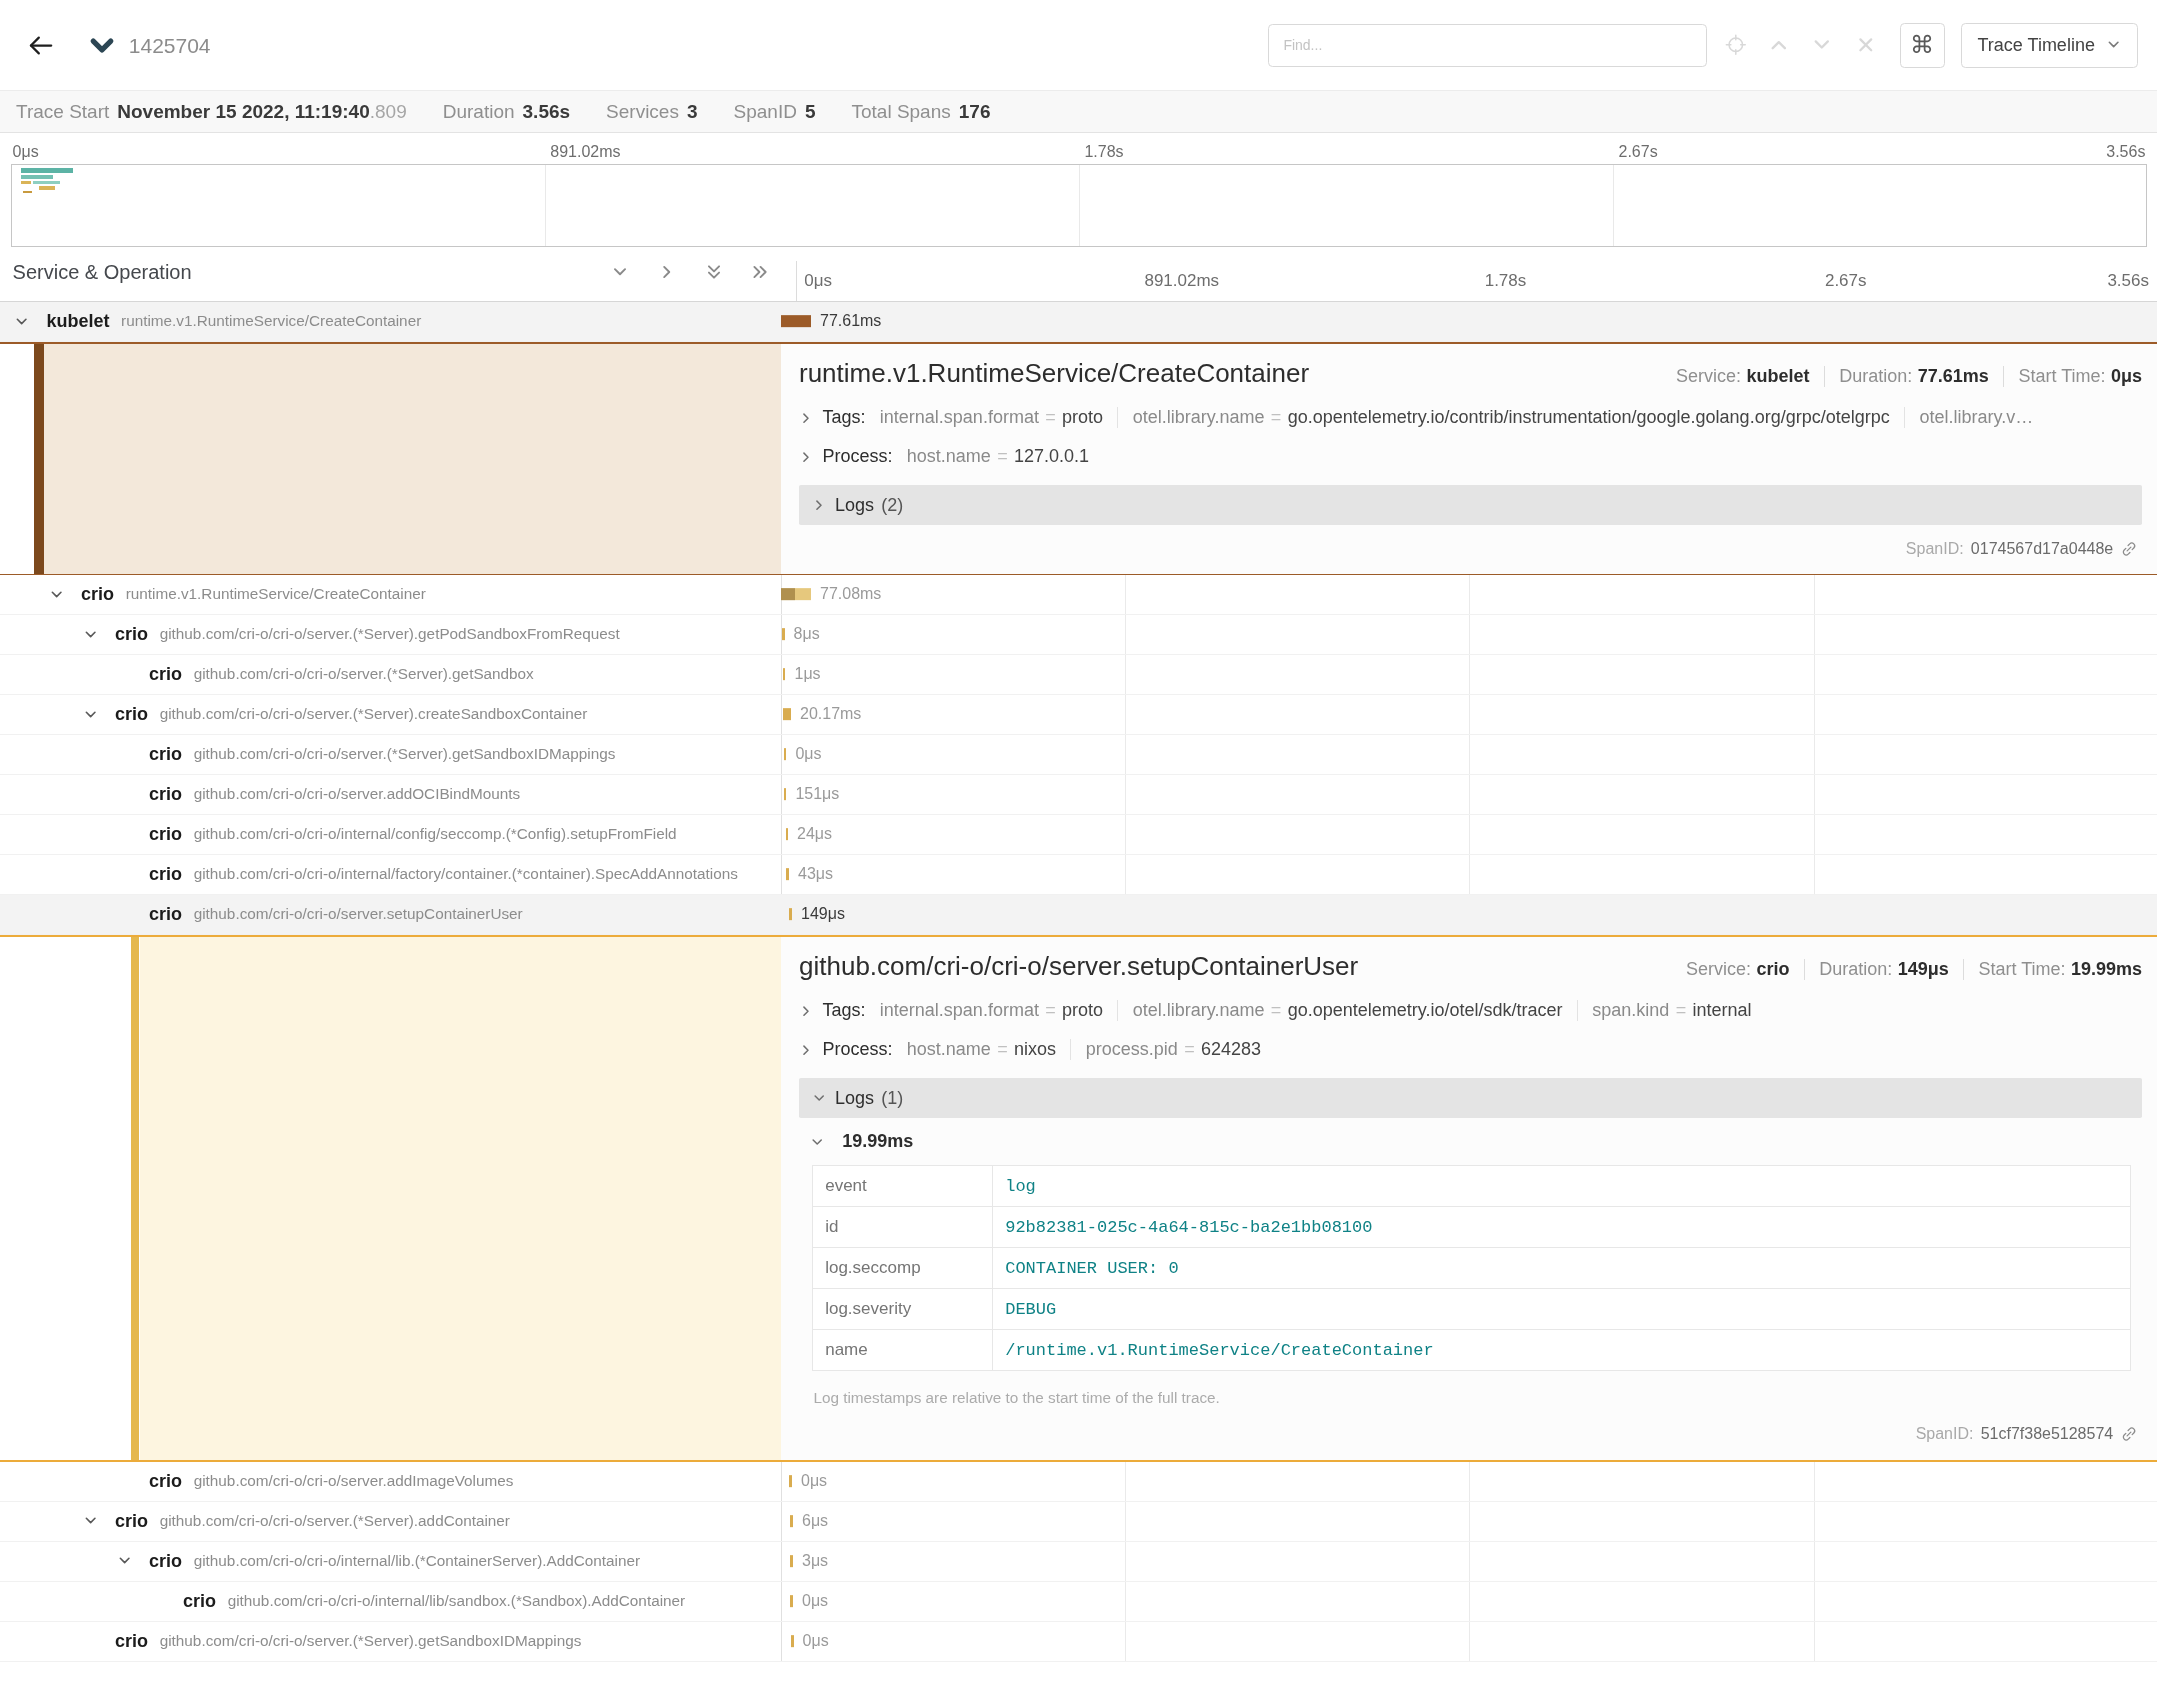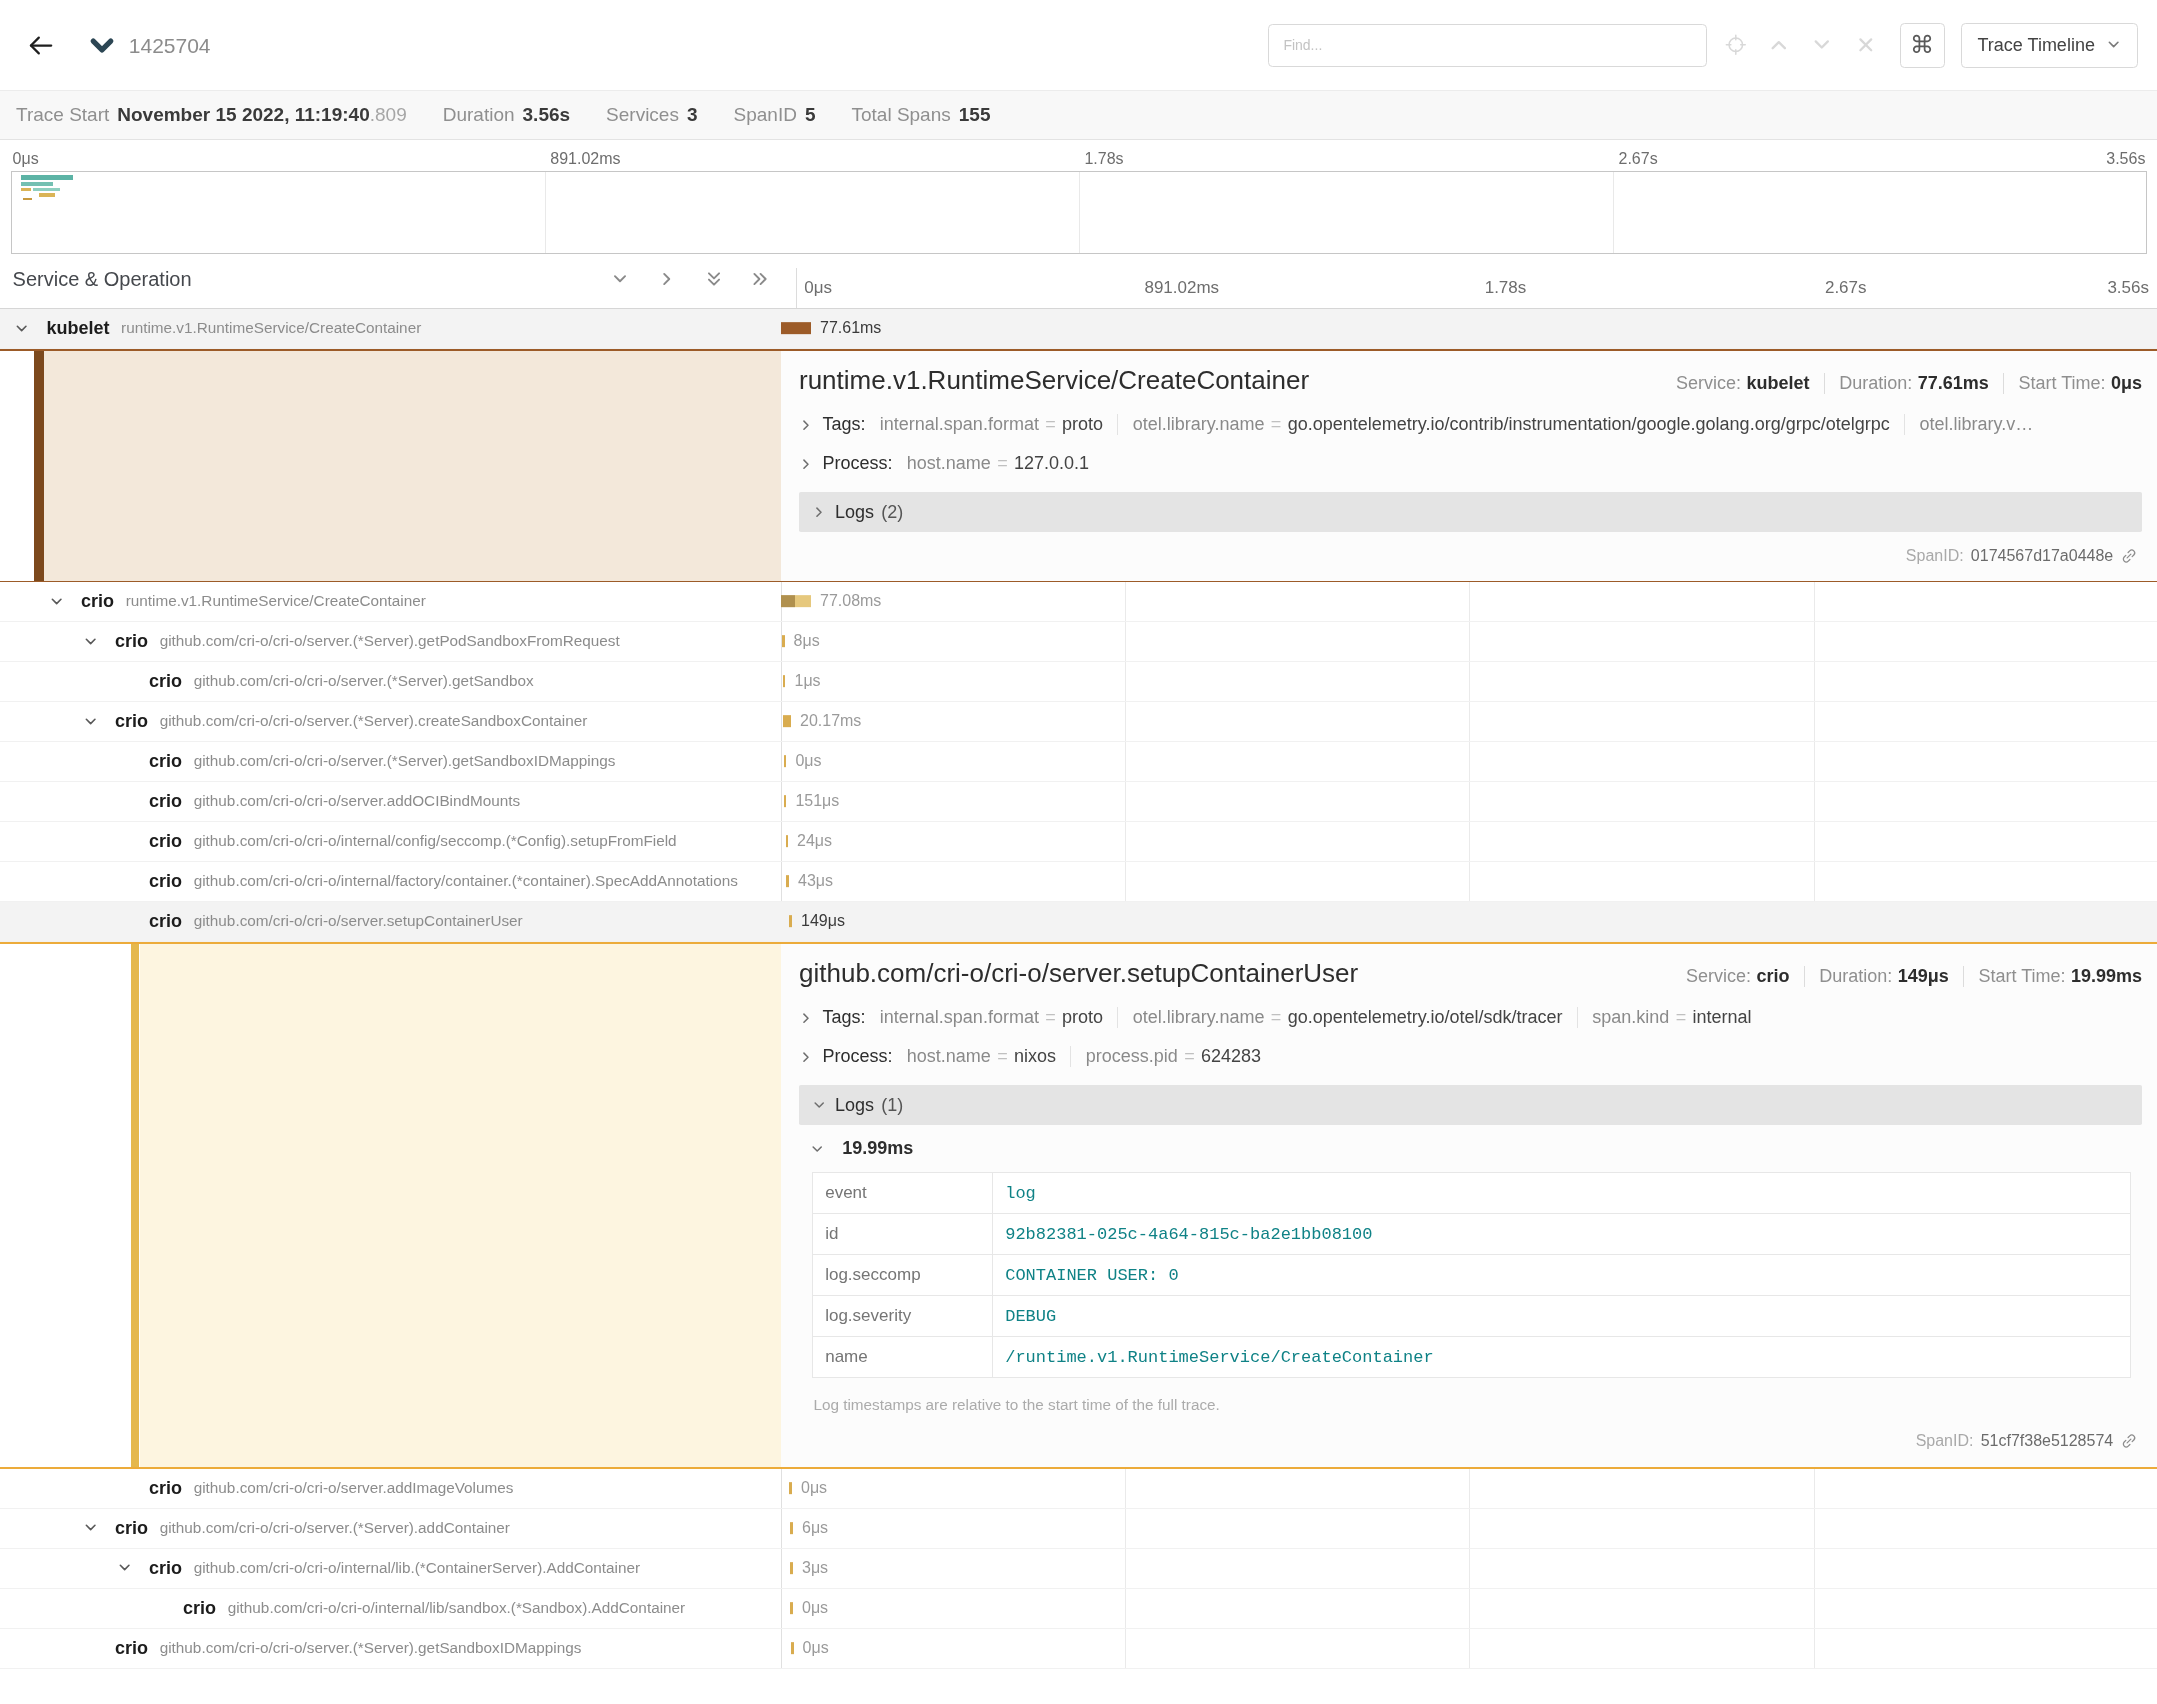--- a/index.html
+++ b/index.html
@@ -20,21 +20,21 @@
 .find{margin-left:auto;width:439px;height:43px;border:0.9px solid #d9d9d9;border-radius:4.5px;padding:0 14.4px;font-size:14px;font-family:inherit;color:#434343;outline:none;background:#fff}
 .find::placeholder{color:#c3c3c3}
 .findicons{display:flex;align-items:center;gap:21.6px;margin:0 23.4px 0 18px;color:#d8d8d8}
 .findicons span{display:flex}
 .findicons svg{width:21.6px;height:21.6px}
 .kbd-btn{width:45px;height:45px;border:0.9px solid #d9d9d9;border-radius:4.5px;background:#fff;font-size:24px;color:#595959;display:flex;align-items:center;justify-content:center;font-family:inherit}
 .view-btn{height:45px;border:0.9px solid #d9d9d9;border-radius:4.5px;background:#fff;font-size:18px;color:#434343;padding:0 16px;display:flex;align-items:center;gap:10.8px;margin-left:16px;font-family:inherit}
 .view-btn svg{width:15.3px;height:15.3px;color:#7a7a7a}
 
 
-.summary{height:50px;background:#f8f8f8;border-top:0.9px solid #ececec;border-bottom:0.9px solid #e3e3e3;display:flex;align-items:center;padding:4px 16px;font-size:19px;gap:36px}
+.summary{height:43px;background:#f8f8f8;border-top:0.9px solid #ececec;border-bottom:0.9px solid #e3e3e3;display:flex;align-items:center;padding:4px 16px;font-size:19px;gap:36px}
 .sum-item{white-space:nowrap}
 .slbl{color:#8f8f8f}
 .sval{color:#3a3a3a;font-weight:700;margin-left:8px}
 .ssuf{color:#a6a6a6}
 
 
 .minimap{padding:7.2px 10.8px 0}
 .mm-ticks{position:relative;height:23.4px;font-size:16px;color:#6d6d6d}
 .mm-ticks .tick{position:absolute;bottom:2.7px;white-space:nowrap}
 .mm-ticks .t0{left:1.8px}
@@ -181,21 +181,21 @@
           <path d="M3.5 5.5 8 10 12.5 5.5"></path>
         </svg>
     </button>
   </header>
 
   <div class="summary">
       <span class="sum-item"><span class="slbl">Trace Start</span><span class="sval">November 15 2022, 11:19:40</span><span class="ssuf">.809</span></span>
       <span class="sum-item"><span class="slbl">Duration</span><span class="sval">3.56s</span></span>
       <span class="sum-item"><span class="slbl">Services</span><span class="sval">3</span></span>
       <span class="sum-item"><span class="slbl">SpanID</span><span class="sval">5</span></span>
-      <span class="sum-item"><span class="slbl">Total Spans</span><span class="sval">155</span></span>
+      <span class="sum-item"><span class="slbl">Total Spans</span><span class="sval">176</span></span>
     </div>
 
   <div class="minimap">
     <div class="mm-ticks">
         <span class="tick t0">0μs</span>
         <span class="tick t1">891.02ms</span>
         <span class="tick t2">1.78s</span>
         <span class="tick t3">2.67s</span>
         <span class="tick t4">3.56s</span>
       </div>

